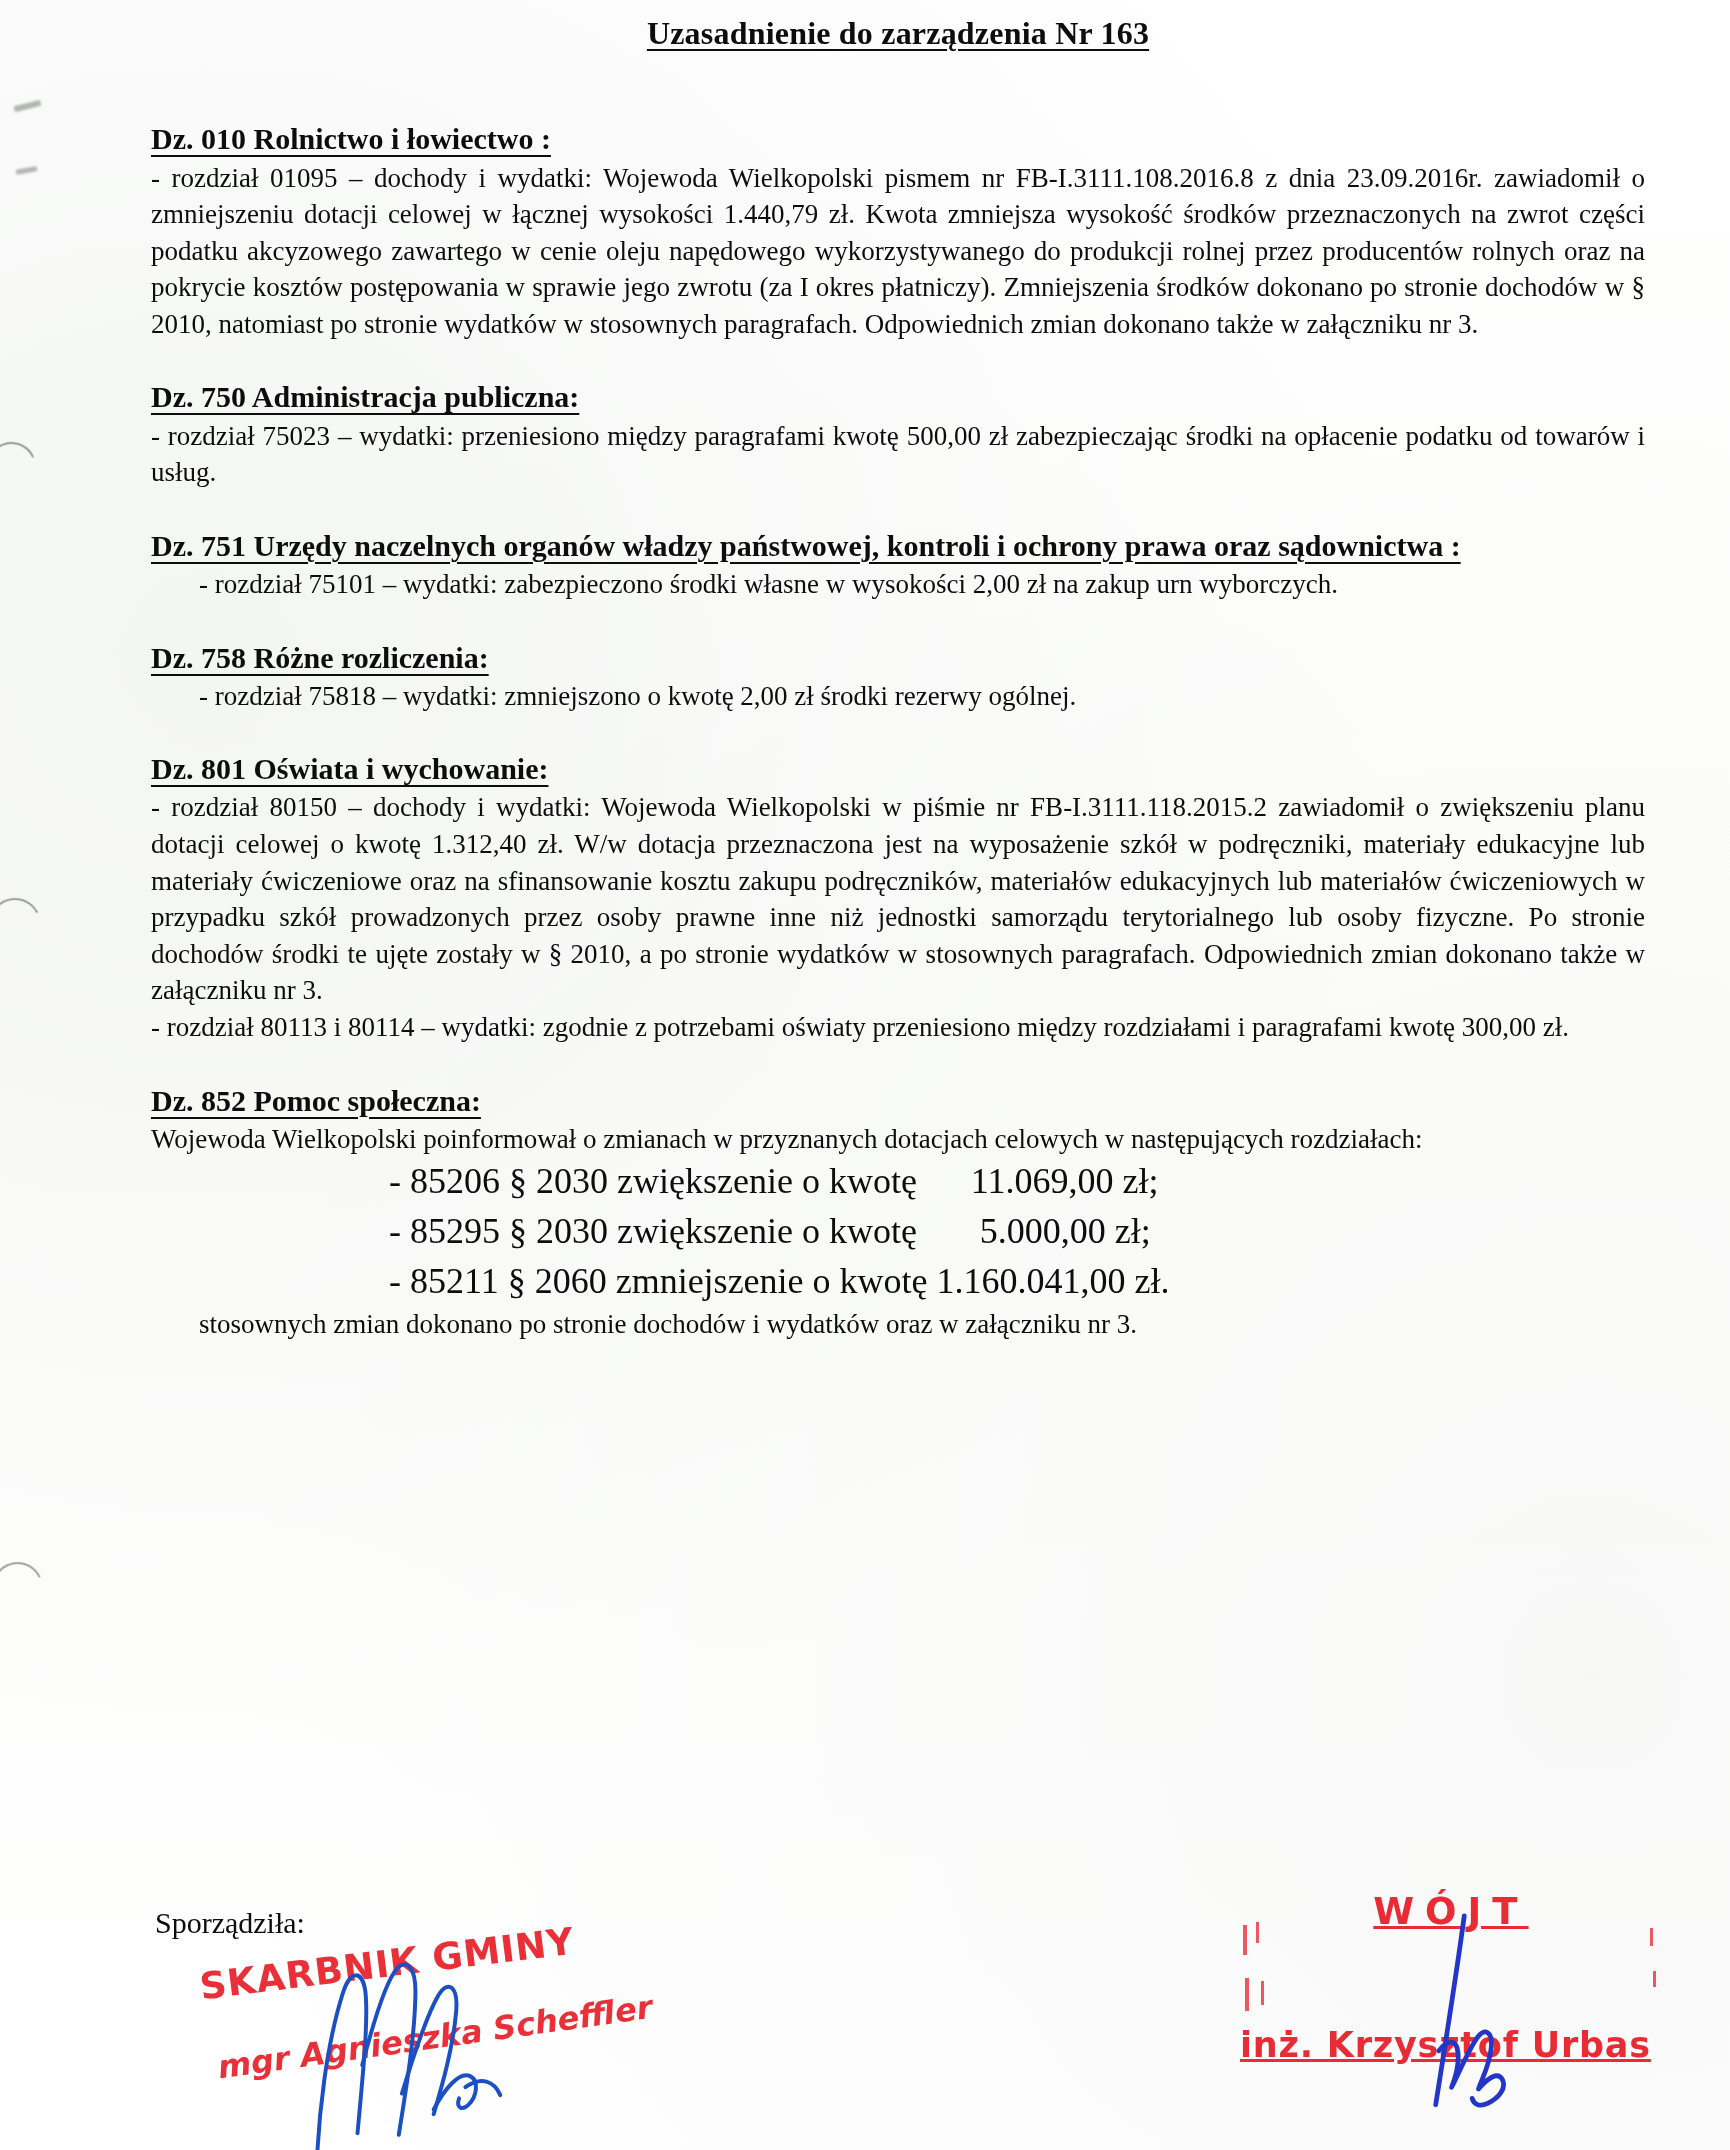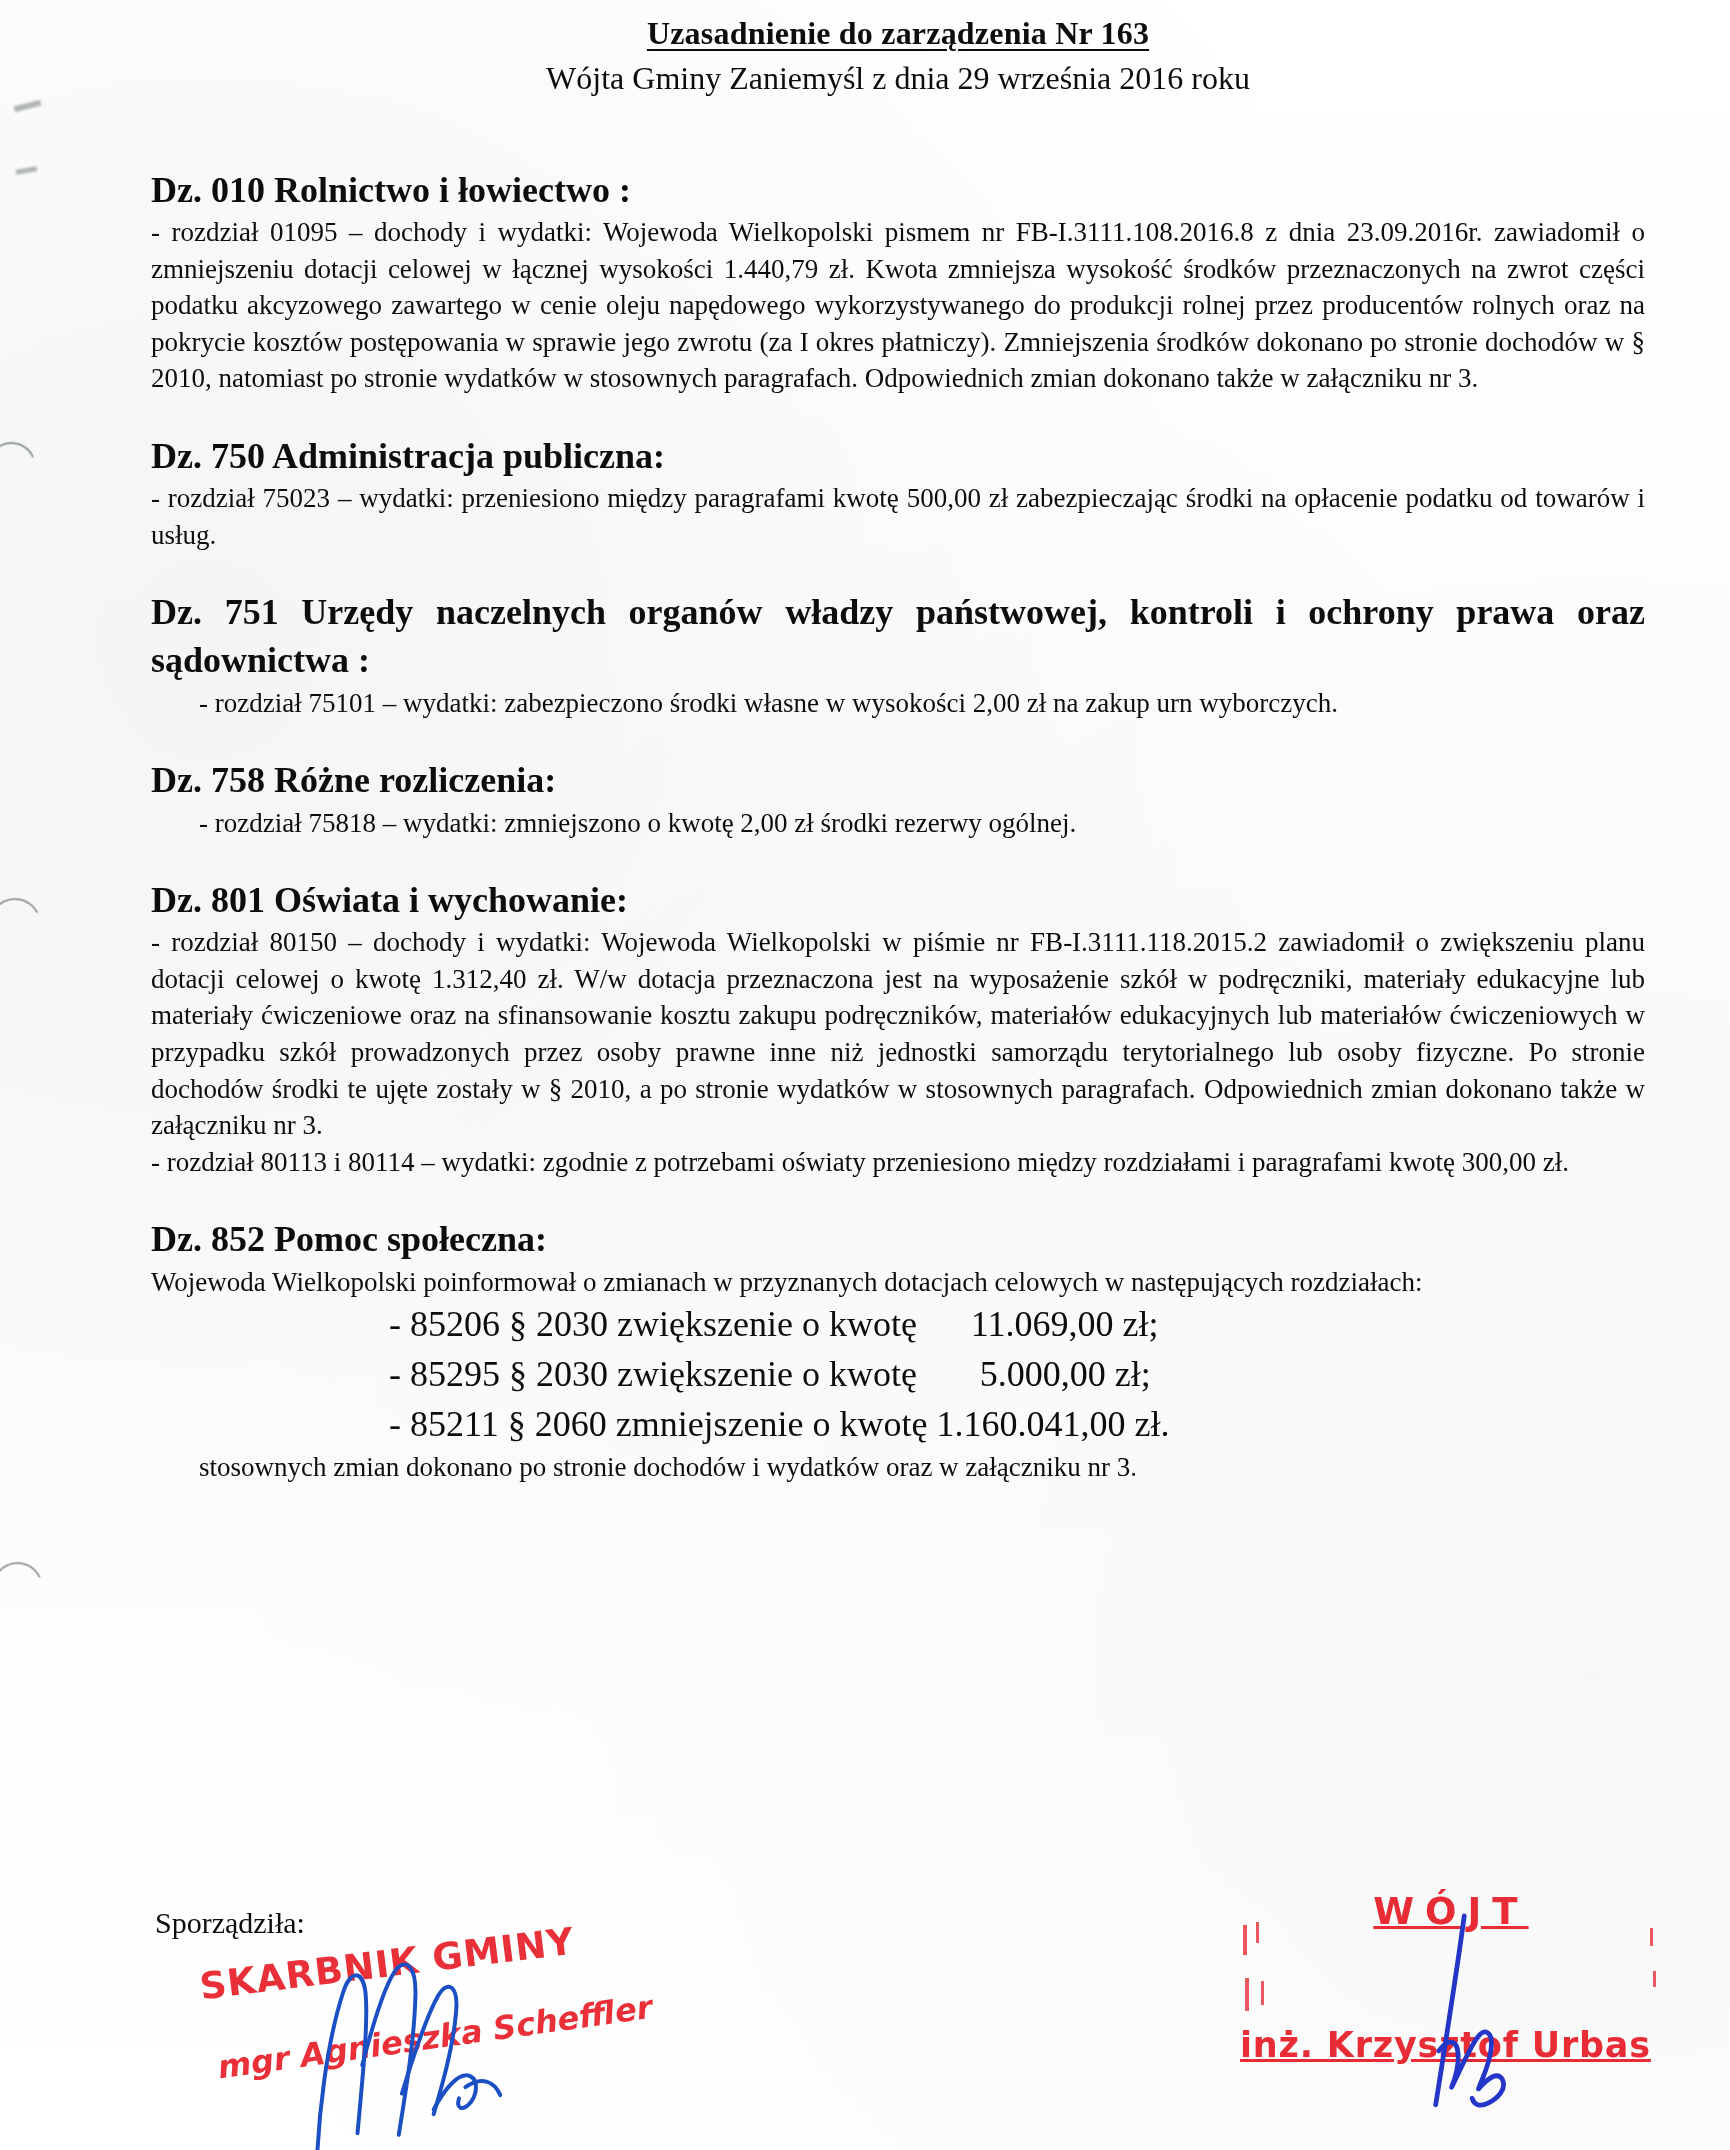--- a/index.html
+++ b/index.html
@@ -75,24 +75,25 @@
     text-decoration-thickness: 2.4px;
   }
   .doc-subtitle {
     text-align: center;
     font-size: 32px;
     margin: 4.8px 0 0 0;
     line-height: 1.3;
   }
 
   h2.section-head {
-    font-size: 36px;
+    font-size: 30px;
     font-weight: bold;
     margin: 0;
     line-height: 1.34;
+    text-decoration: underline;
     text-underline-offset: 5.6px;
     text-decoration-thickness: 2.4px;
     text-align: justify;
     text-align-last: left;
   }
   h2.section-head.justified {
     text-align: justify;
     text-align-last: left;
   }
 
@@ -212,21 +213,20 @@
     <div class="punch-arc" style="left:-12.7px; top:442px; width:49px; height:49px; transform:rotate(22deg);"></div>
     <div class="punch-arc" style="left:-11px; top:898px; width:52px; height:52px; transform:rotate(18deg);"></div>
     <div class="punch-arc" style="left:-8px; top:1562px; width:51px; height:51px; transform:rotate(20deg);"></div>
   </div>
 
   <div class="content">
 
     <div class="doc-title">
       <span class="u">Uzasadnienie do zarządzenia Nr 163</span>
     </div>
-    <div class="doc-subtitle">Wójta Gminy Zaniemyśl z dnia 29 września 2016 roku</div>
 
     <div class="gap-lg"></div>
     <div class="gap-sm"></div>
 
     <div class="sec-block">
       <h2 class="section-head">Dz. 010 Rolnictwo i łowiectwo :</h2>
       <p class="body-par">- rozdział 01095 – dochody i wydatki: Wojewoda Wielkopolski pismem nr FB-I.3111.108.2016.8 z dnia 23.09.2016r. zawiadomił o zmniejszeniu dotacji celowej w łącznej wysokości 1.440,79 zł. Kwota zmniejsza wysokość środków przeznaczonych na zwrot części podatku akcyzowego zawartego w cenie oleju napędowego wykorzystywanego do produkcji rolnej przez producentów rolnych oraz na pokrycie kosztów postępowania w sprawie jego zwrotu (za I okres płatniczy). Zmniejszenia środków dokonano po stronie dochodów w § 2010, natomiast po stronie wydatków w stosownych paragrafach. Odpowiednich zmian dokonano także w załączniku nr 3.</p>
     </div>
 
     <div class="gap-md"></div>

